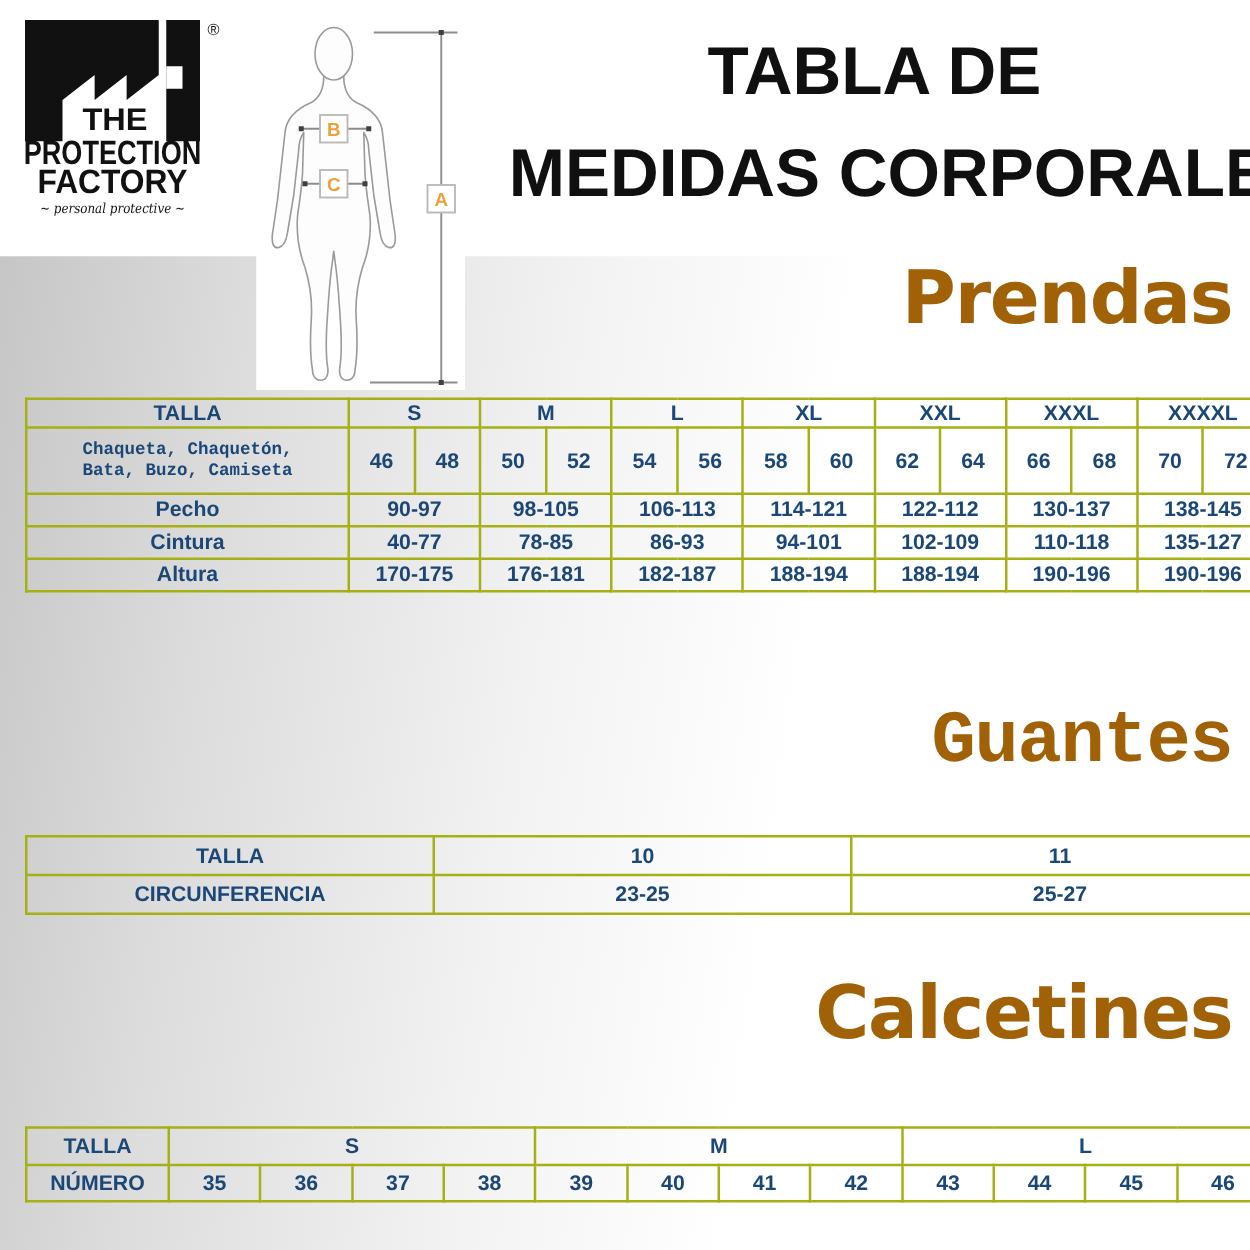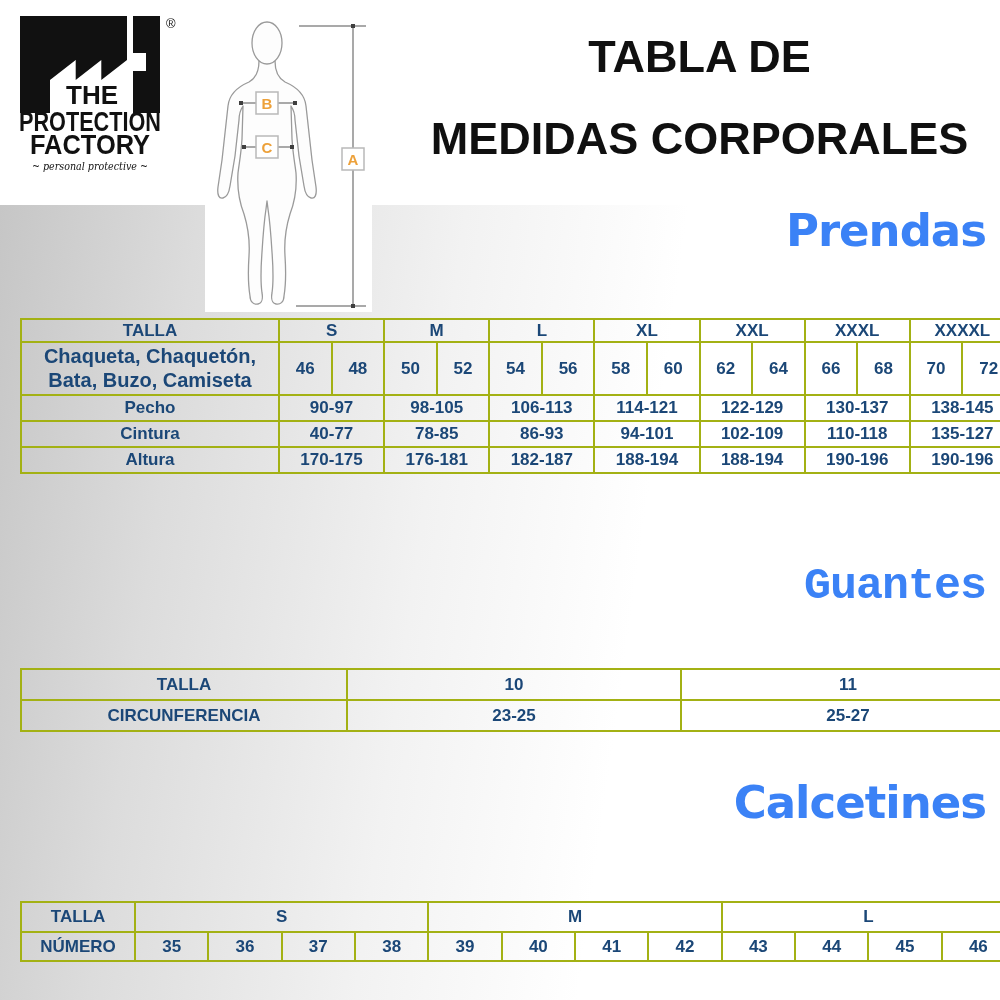--- a/index.html
+++ b/index.html
@@ -5,45 +5,45 @@
   html,body{margin:0;padding:0;background:#ffffff;}
   .page{position:relative;width:1000px;height:1000px;background:#ffffff;overflow:hidden;
         font-family:"Liberation Sans",sans-serif;}
   .gradient-zone{position:absolute;left:0;top:205px;width:1000px;height:795px;
         background:linear-gradient(98deg,#c6c6c6 0%,#dcdcdc 18%,#f2f2f2 42%,#ffffff 62%);}
   
   .logo{position:absolute;left:14px;top:8px;width:170px;height:180px;}
   
   .title{position:absolute;left:388px;top:16px;width:604px;text-align:center;color:#101010;
          font-weight:bold;white-space:nowrap;}
-  .title-line{height:82px;line-height:82px;font-size:45px;letter-spacing:0px;margin-left:19px;}
-  
-  .sec-heading{position:absolute;right:14px;color:#3b82f6;font-weight:bold;
-         font-family:"DejaVu Sans",sans-serif;font-size:45px;letter-spacing:-1px;line-height:1;}
+  .title-line{height:82px;line-height:82px;font-size:54px;letter-spacing:0px;margin-left:19px;}
+  
+  .sec-heading{position:absolute;right:14px;color:#a16207;font-weight:bold;
+         font-family:"DejaVu Sans",sans-serif;font-size:59px;letter-spacing:-1px;line-height:1;}
   .h-prendas{top:208px;}
   .h-guantes{top:564px;font-family:Liberation Mono, monospace;}
   .h-calcetines{top:780px;}
   
   .diagram-box{position:absolute;left:205px;top:8px;width:167px;height:304px;background:#ffffff;}
   
   table.tbl{position:absolute;left:20px;width:994px;border-collapse:collapse;table-layout:fixed;
         font-weight:bold;border:1px solid #a3b114;}
   table.tbl td{border:2px solid #a3b114;padding:0;text-align:center;color:#1b4777;
         font-size:17px;overflow:hidden;}
   td.lbl{text-align:left;padding-left:5px;}
   td.green{color:#97a510;font-size:18px;}
   .t-prendas{top:318px;}
   .t-guantes{top:668px;}
   .t-calcetines{top:901px;}
   .t-guantes td,.t-calcetines td{font-size:16px;}
   tr.ph{height:23px;} tr.pr1{height:27px;} tr.pr2{height:53px;}
   tr.pr3{height:26px;margin-top:32px;}
   tr.gr{height:31px;}
   tr.cr1{height:30px;} tr.cr2{height:29px;margin-left:48px;}
-  .two-line{line-height:1.18;font-size:20px;}
+  .two-line{line-height:1.18;font-size:14px;font-family:Liberation Mono, monospace;}
   col.pc0{width:258px;} col.pcn{width:52.57px;}
   col.gc0{width:326px;} col.gcn{width:334px;}
   col.cc0{width:114px;} col.ccn{width:73.33px;}
 </style>
 </head>
 <body>
 
 <div class="page">
 
   <div class="gradient-zone"></div>
@@ -138,21 +138,21 @@
       <td>68</td>
       <td>70</td>
       <td>72</td>
     </tr>
     <tr class="pr3">
       <td class="lbl">Pecho</td>
       <td colspan="2">90-97</td>
       <td colspan="2">98-105</td>
       <td colspan="2">106-113</td>
       <td colspan="2">114-121</td>
-      <td colspan="2">122-129</td>
+      <td colspan="2">122-112</td>
       <td colspan="2">130-137</td>
       <td colspan="2">138-145</td>
     </tr>
     <tr class="pr3">
       <td class="lbl">Cintura</td>
       <td colspan="2">40-77</td>
       <td colspan="2">78-85</td>
       <td colspan="2">86-93</td>
       <td colspan="2">94-101</td>
       <td colspan="2">102-109</td>

